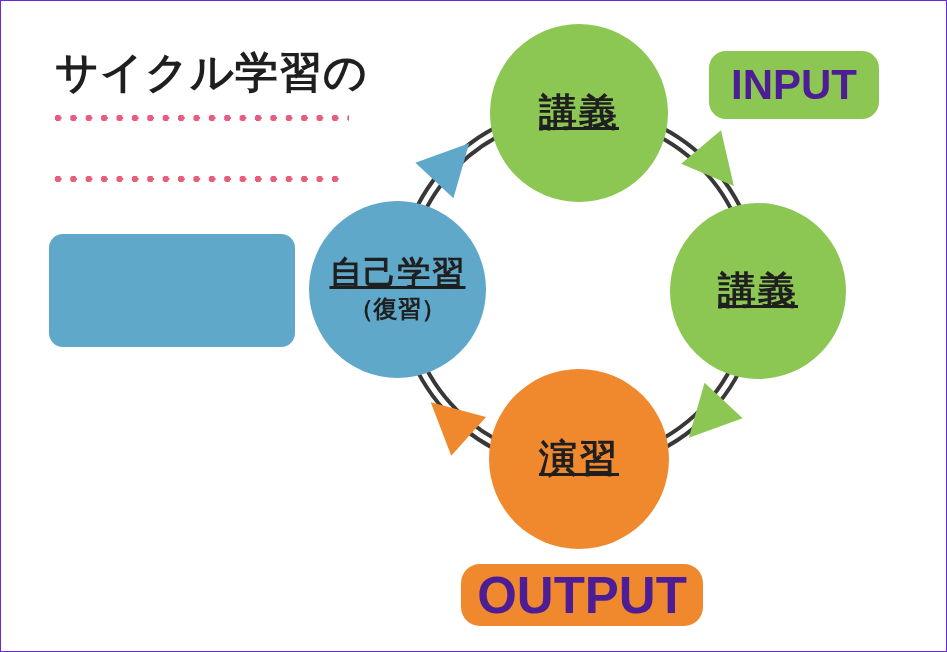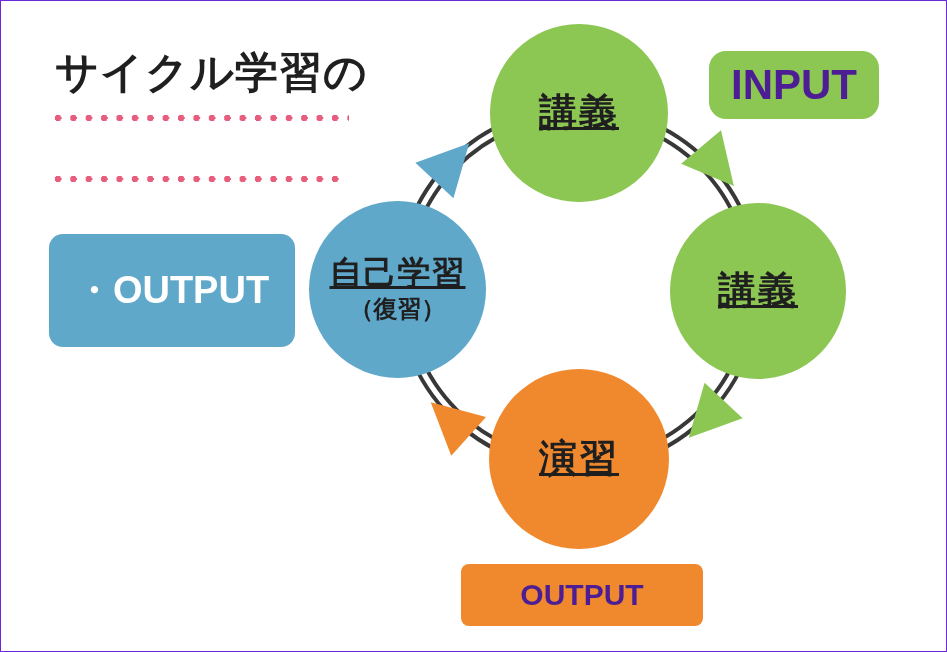--- a/index.html
+++ b/index.html
@@ -39,21 +39,21 @@
   .node.bottom{left:488px;top:368px;width:180px;height:180px;background:var(--c-orange,#f0892e);}
   .node.left  {left:308px;top:200px;width:177px;height:177px;background:var(--c-blue,#5fa8ca);}
   .node.left .label{font-size:33px;letter-spacing:1px;}
 
   
   .pill{
     position:absolute;z-index:3;display:flex;align-items:center;justify-content:center;
     color:#4c1d95;font-weight:700;white-space:nowrap;
   }
   .pill.input {left:708px;top:50px; width:170px;height:68px;border-radius:17px;background:var(--c-green,#8cc653);font-size:42px;}
-  .pill.output{left:460px;top:563px;width:242px;height:62px;border-radius:8px;background:var(--c-orange,#f0892e);font-size:30px;}
+  .pill.output{left:460px;top:563px;width:242px;height:62px;border-radius:19px;background:var(--c-orange,#f0892e);font-size:51px;}
   .side-note{
     position:absolute;left:48px;top:233px;width:246px;height:113px;z-index:3;
     border-radius:14px;background:var(--c-blue,#5fa8ca);
     display:flex;flex-direction:column;align-items:center;justify-content:center;
     color:#ffffff;font-weight:700;font-size:38px;line-height:47px;white-space:nowrap;
   }
   .arrow{stroke:none;}
 </style>
 </head>
 <body>
@@ -71,21 +71,20 @@
     <polygon class="arrow" points="34,0 -17,26 -17,-26" transform="translate(711,159) rotate(50)" style="fill:var(--c-green,#8cc653)"></polygon>
     <polygon class="arrow" points="34,0 -17,26 -17,-26" transform="translate(711,412) rotate(133)" style="fill:var(--c-green,#8cc653)"></polygon>
     <polygon class="arrow" points="34,0 -17,26 -17,-26" transform="translate(455,424) rotate(-138)" style="fill:var(--c-orange,#f0892e)"></polygon>
   </svg>
 
   <div class="title-line l1">サイクル学習の</div>
   <div class="dotted d1"></div>
   <div class="dotted d2"></div>
 
   <div class="side-note">
-    <div>・OUTPUT</div>
   </div>
 
   <div class="node top">
     <div class="label">講義</div>
   </div>
   <div class="node right">
     <div class="label">講義</div>
   </div>
   <div class="node bottom">
     <div class="label">演習</div>

